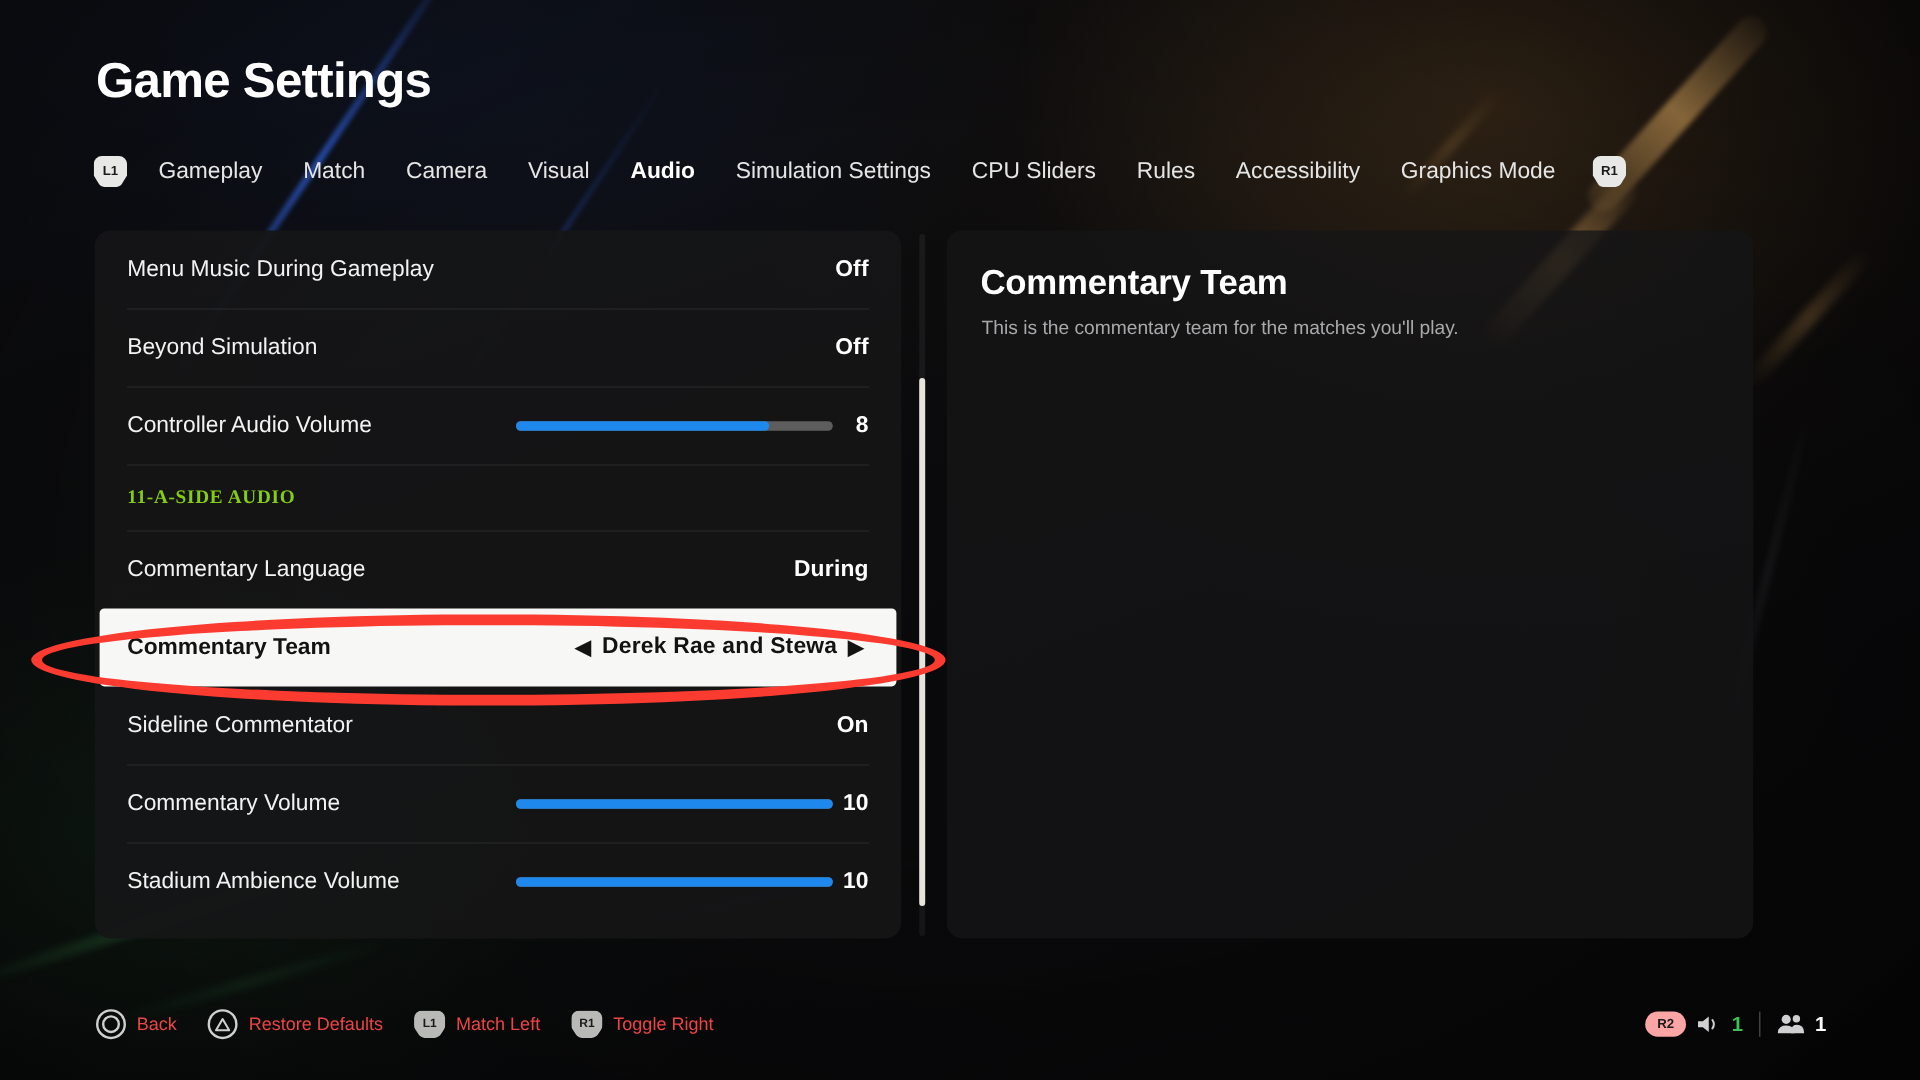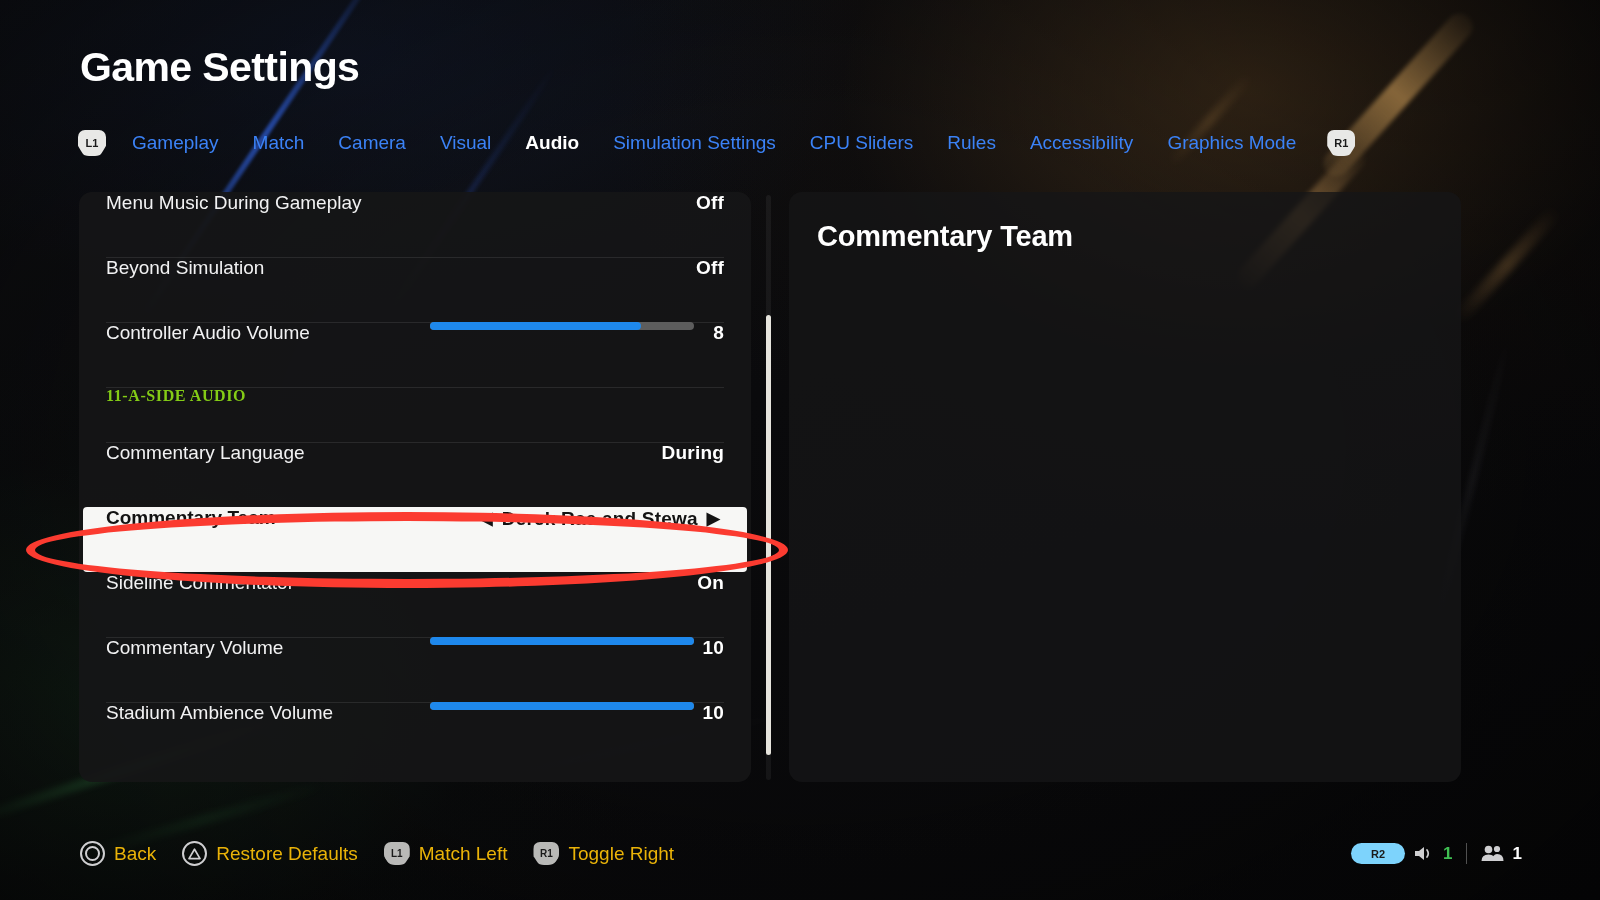--- a/index.html
+++ b/index.html
@@ -96,21 +96,21 @@
     display:inline-flex; align-items:center; justify-content:center;
     width:28px; height:26px;
     background:#e8e8e6;
     color:#1a1a1a;
     font-size:11px; font-weight:bold;
     border-radius:7px 7px 11px 11px;
     clip-path: polygon(0% 0%, 100% 0%, 100% 62%, 78% 100%, 22% 100%, 0% 62%);
     flex:none;
   }
   .tab {
-    font-size:19px; color:#3b82f6; padding:0 17px;
+    font-size:19px; color:#e5e5e5; padding:0 17px;
     white-space:nowrap; line-height:34px;
   }
   .tab.active { color:#ffffff; font-weight:bold; }
   .tabbar .bumper.left { margin-right:9px; }
   .tabbar .bumper.right { margin-left:14px; }
 
   
   .list-panel {
     position:absolute; left:79px; top:192px;
     width:672px; height:590px;
@@ -132,21 +132,21 @@
   .detail-desc {
     position:absolute; left:29px; top:73px;
     font-size:16px; color:#a9a9ac;
   }
 
   
   .rows { position:relative; }
   .row {
     position:relative;
     height:65px;
-    display:flex; align-items:flex-start;
+    display:flex; align-items:center;
     padding:0 27px;
     margin:0 0;
   }
   .row + .row::before,
   .row.section + .row::before,
   .row.sep::before {
     content:""; position:absolute; left:27px; right:27px; top:0;
     height:1px; background:rgba(255,255,255,0.09);
   }
   .row-label {
@@ -219,21 +219,21 @@
     border-radius:50% / 50%;
     pointer-events:none;
   }
 
   
   .bottom-bar {
     position:absolute; left:80px; bottom:34px;
     display:flex; align-items:center; gap:26px;
   }
   .hint { display:flex; align-items:center; gap:9px; }
-  .hint-label { font-size:19px; color:#eab308; }
+  .hint-label { font-size:15px; color:#ef4444; }
   .glyph-circle {
     width:25px; height:25px; border-radius:50%;
     border:2.5px solid #cfcfd1; background:transparent;
     display:flex; align-items:center; justify-content:center; flex:none;
   }
   .glyph-circle::after {
     content:""; width:11px; height:11px; border-radius:50%;
     border:2.5px solid #cfcfd1;
   }
   .glyph-triangle {
@@ -246,22 +246,22 @@
     width:26px; height:23px; font-size:10px;
     background:#b9b9b7; color:#1a1a1a;
   }
 
   
   .status {
     position:absolute; right:78px; bottom:36px;
     display:flex; align-items:center; gap:8px;
   }
   .r2-badge {
-    width:54px; height:21px;
-    background:#7dd3fc; color:#1a1a1a;
+    width:34px; height:21px;
+    background:#fca5a5; color:#1a1a1a;
     font-size:11px; font-weight:bold;
     display:flex; align-items:center; justify-content:center;
     border-radius:11px;
     flex:none;
   }
   .spk { display:flex; align-items:center; }
   .status-num { font-size:17px; font-weight:bold; }
   .status-num.green { color:#3fbf52; }
   .status-num.white { color:#ffffff; }
   .status-div {
@@ -361,20 +361,21 @@
         </div>
       </div>
   </div>
 
   <div class="scrollbar">
     <div class="scroll-thumb"></div>
   </div>
 
   <div class="detail-panel">
     <div class="detail-title">Commentary Team</div>
+    <div class="detail-desc">This is the commentary team for the matches you'll play.</div>
   </div>
 
   <div class="annotation"></div>
 
   <div class="bottom-bar" id="bottom-bar">
       <div class="hint">
         <span class="glyph-circle"></span>
         <span class="hint-label">Back</span>
       </div>
       <div class="hint">

